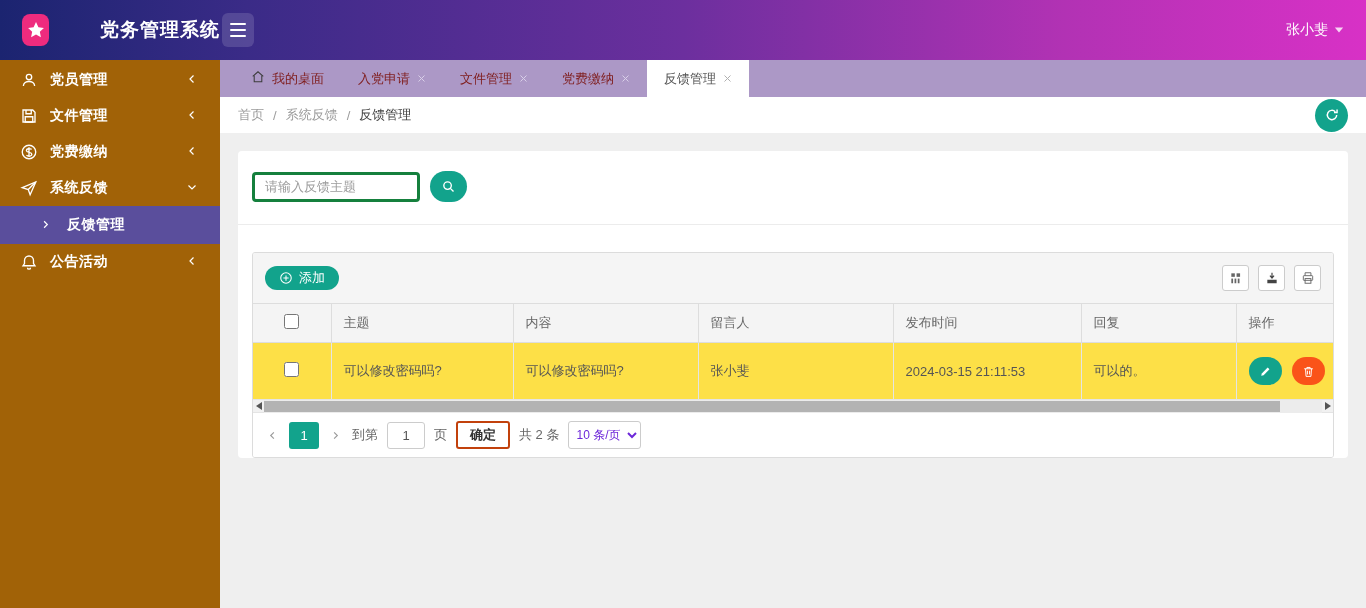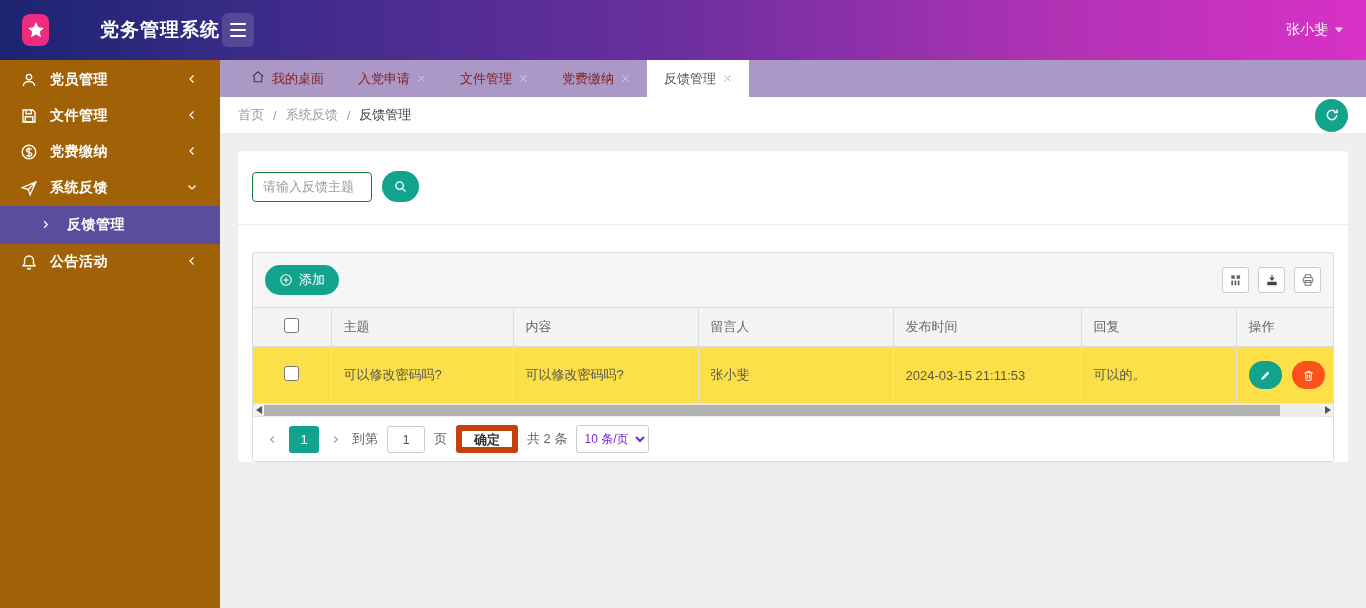--- a/index.html
+++ b/index.html
@@ -53,31 +53,31 @@
   .crumb-last { color:#424242; }
   .refresh-btn { margin-left:auto; width:33px; height:33px; border:none; border-radius:50%; background:#12a38c;
     display:flex; align-items:center; justify-content:center; cursor:pointer; }
   .refresh-btn svg { width:16px; height:16px; }
 
   
   .page { flex:1; background:#efefef; padding:18px; overflow:hidden; }
   .card { background:#fff; border-radius:4px; padding:0 14px; }
 
   .search-row { display:flex; align-items:center; padding:20px 0 22px 0; }
-  .search-input { width:120px; height:30px; border:1px solid #15803d; border-radius:4px; padding:0 10px; font-size:13px; color:#555; outline:none; }
+  .search-input { width:168px; height:30px; border:3px solid #15803d; border-radius:4px; padding:0 10px; font-size:13px; color:#555; outline:none; }
   .search-input::placeholder { color:#9c9c9c; }
   .search-btn { width:37px; height:31px; margin-left:10px; border:none; border-radius:16px; background:#12a38c;
     display:flex; align-items:center; justify-content:center; cursor:pointer; }
   .search-btn svg { width:15px; height:15px; }
 
   .divider { border-top:1px solid #ececec; margin:0 -14px; }
 
   .inner { margin:27px 0 19px 0; border:1px solid #dcdcdc; border-radius:3px; overflow:hidden; }
   .toolbar { background:#f5f5f5; padding:12px; display:flex; align-items:center; }
-  .add-btn { height:30px; padding:0 14px; border:none; border-radius:15px; background:#12a38c; color:#fff; font-size:13px;
+  .add-btn { height:24px; padding:0 14px; border:none; border-radius:15px; background:#12a38c; color:#fff; font-size:13px;
     display:flex; align-items:center; gap:6px; cursor:pointer; }
   .add-btn svg { width:14px; height:14px; }
   .tool-icons { margin-left:auto; display:flex; gap:9px; }
   .tool-btn { width:27px; height:26px; background:#fff; border:1px solid #ccc; border-radius:3px;
     display:flex; align-items:center; justify-content:center; cursor:pointer; }
   .tool-btn svg { width:14px; height:14px; }
 
   table.grid { width:100%; border-collapse:collapse; background:#fff; }
   table.grid th { height:39px; background:#f4f4f4; border:1px solid #ddd; border-left:none; font-size:13px; font-weight:normal;
     color:#666; text-align:left; padding-left:12px; }
@@ -98,21 +98,21 @@
   .hs-left i { width:0; height:0; border-style:solid; border-width:4px 6px 4px 0; border-color:transparent #555 transparent transparent; }
   .hs-right i { width:0; height:0; border-style:solid; border-width:4px 0 4px 6px; border-color:transparent transparent transparent #555; }
   .hs-track { flex:1; height:13px; background:#ececec; position:relative; }
   .hs-thumb { position:absolute; left:0; top:1px; height:11px; width:96%; background:#b3b3b3; cursor:grab; }
 
   .pager { height:44px; display:flex; align-items:center; gap:9px; padding-left:12px; font-size:13px; color:#666; background:#fff; }
   .pg-arrow { border:none; background:none; display:flex; cursor:pointer; padding:2px; }
   .pg-arrow svg { width:11px; height:11px; }
   .pg-num { width:30px; height:27px; border:none; border-radius:3px; background:#12a38c; color:#fff; font-size:13px; cursor:pointer; }
   .pg-input { width:38px; height:27px; border:1px solid #ccc; border-radius:3px; text-align:center; font-size:13px; color:#555; outline:none; }
-  .pg-confirm { height:28px; padding:0 12px; background:#fff; border:6px solid #c2410c; border-radius:3px; font-size:13px; font-weight:bold; color:#333; cursor:pointer; }
+  .pg-confirm { height:28px; padding:0 12px; background:#fff; border:2px solid #c2410c; border-radius:3px; font-size:13px; font-weight:bold; color:#333; cursor:pointer; }
   .pg-size { height:28px; border:1px solid #ccc; border-radius:3px; font-size:12px; color:#6d28d9; padding:0 3px; background:#fff; cursor:pointer; }
 </style>
 </head>
 <body>
 
 <div class="app">
 
   <div class="header">
     <div class="brand">
       <div class="logo">

